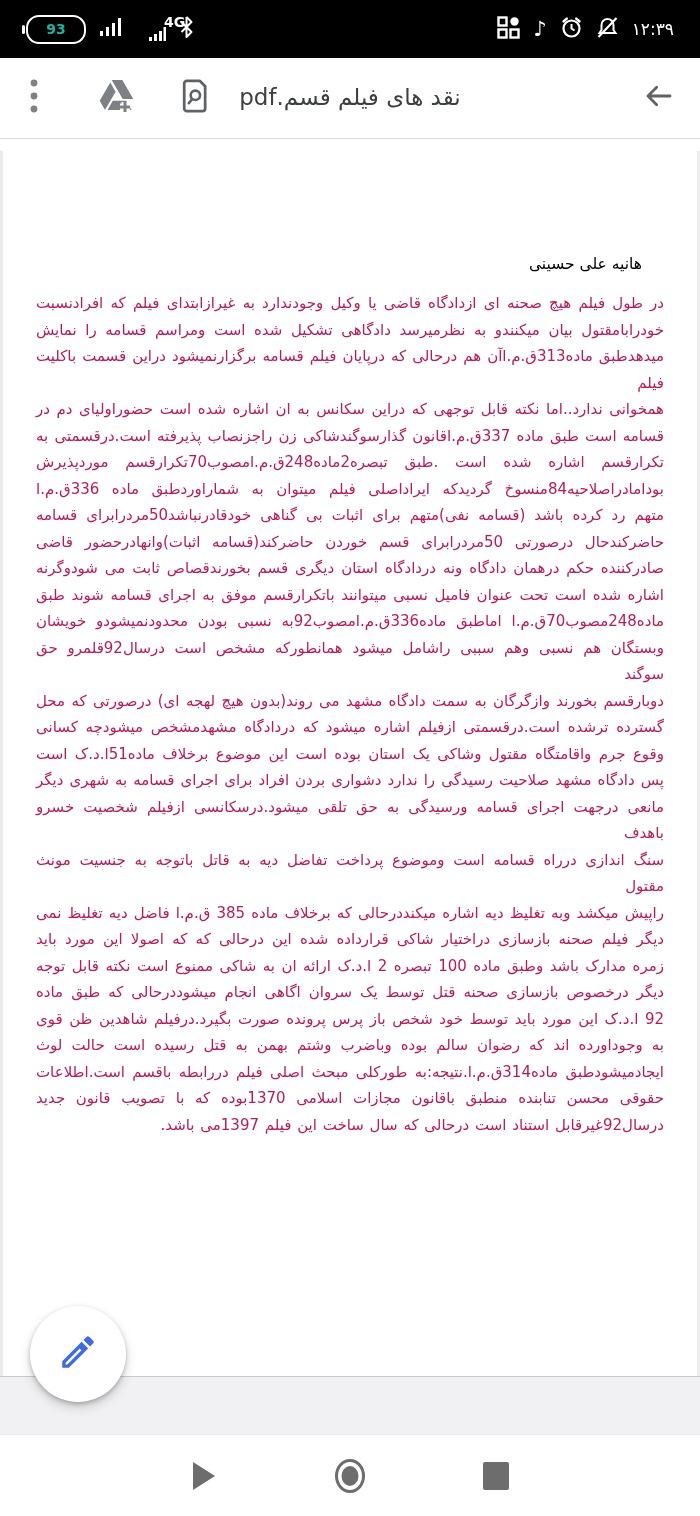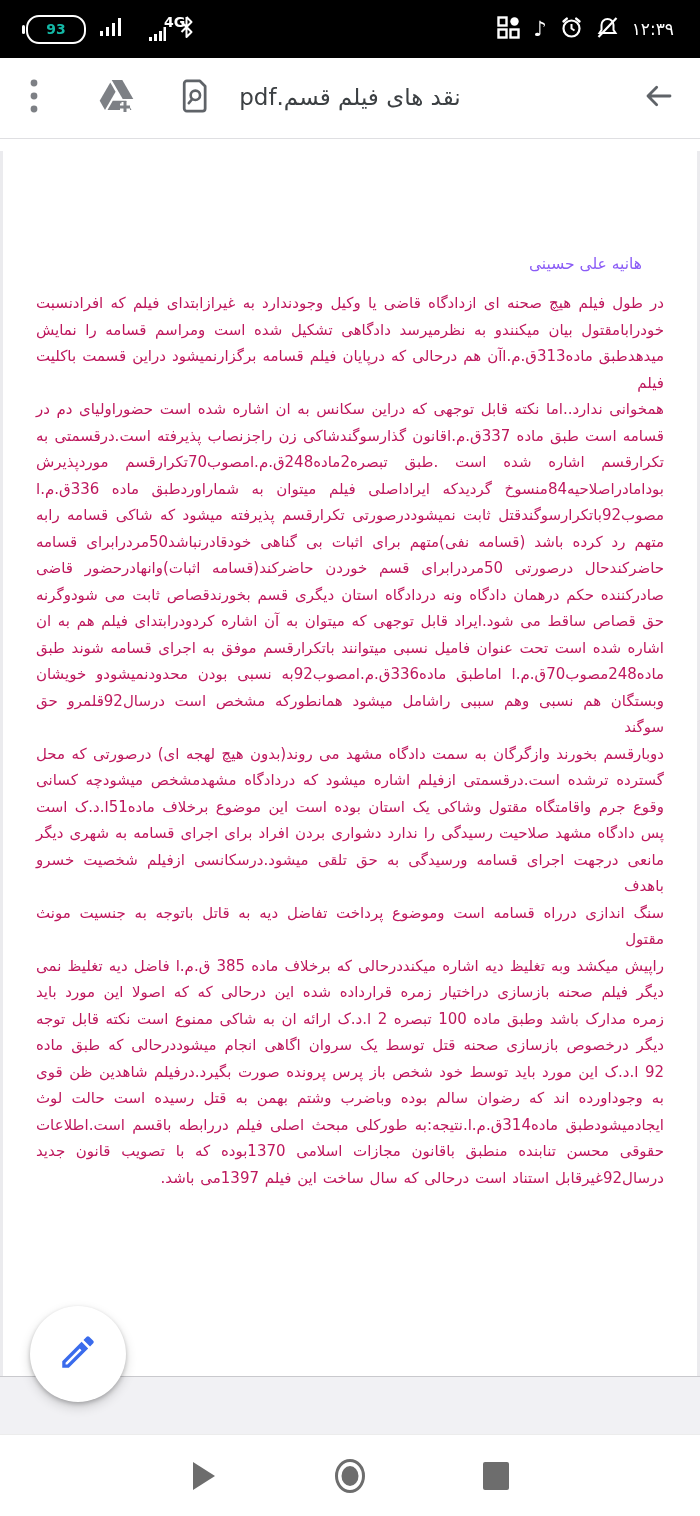--- a/index.html
+++ b/index.html
@@ -43,21 +43,21 @@
     white-space:nowrap;overflow:hidden;
   }
   
   .page{
     position:absolute;top:151px;left:0;width:700px;height:1225px;background:#fff;
     border-left:3px solid #ebebee;border-right:3px solid #ebebee;box-sizing:border-box;
   }
   .page-content{padding:104px 33px 0 33px;direction:rtl;}
   .author{
     text-align:right;padding-left:0;padding-right:22px;margin:0 0 17px 0;
-    font-size:15.5px;color:#8b5cf6;
+    font-size:15.5px;color:#000000;
   }
   .doc-line{
     text-align:justify;text-align-last:justify;
     font-size:15px;line-height:26.5px;color:#be185d;
     word-spacing:1px;
   }
   .doc-line.last{text-align-last:right;}
   
   .fab{
     position:absolute;left:30px;top:1306px;width:96px;height:96px;border-radius:50%;
@@ -164,36 +164,34 @@
   <div class="page-content">
     <p class="author">هانیه علی حسینی</p>
     <div>
         <div class="doc-line">در طول فیلم هیچ صحنه ای ازدادگاه قاضی یا وکیل وجودندارد به غیرازابتدای فیلم که افرادنسبت</div>
         <div class="doc-line">خودرابامقتول بیان میکنندو به نظرمیرسد دادگاهی تشکیل شده است ومراسم قسامه را نمایش</div>
         <div class="doc-line">میدهدطبق ماده313ق.م.اآن هم درحالی که درپایان فیلم قسامه برگزارنمیشود دراین قسمت باکلیت فیلم</div>
         <div class="doc-line">همخوانی ندارد..اما نکته قابل توجهی که دراین سکانس به ان اشاره شده است حضوراولیای دم در</div>
         <div class="doc-line">قسامه است طبق ماده 337ق.م.اقانون گذارسوگندشاکی زن راجزنصاب پذیرفته است.درقسمتی به</div>
         <div class="doc-line">تکرارقسم اشاره شده است .طبق تبصره2ماده248ق.م.امصوب70تکرارقسم موردپذیرش</div>
         <div class="doc-line">بودامادراصلاحیه84منسوخ گردیدکه ایراداصلی فیلم میتوان به شماراوردطبق ماده 336ق.م.ا</div>
-        <div class="doc-line">مصوب92باتکرارسوگندقتل ثابت نمیشوددرصورتی تکرارقسم پذیرفته میشود که شاکی قسامه رابه</div>
         <div class="doc-line">متهم رد کرده باشد (قسامه نفی)متهم  برای اثبات بی گناهی خودقادرنباشد50مردرابرای قسامه</div>
         <div class="doc-line">حاضرکندحال درصورتی 50مردرابرای قسم خوردن حاضرکند(قسامه اثبات)وانهادرحضور قاضی</div>
         <div class="doc-line">صادرکننده حکم درهمان دادگاه ونه دردادگاه استان دیگری قسم بخورندقصاص ثابت می شودوگرنه</div>
-        <div class="doc-line">حق قصاص ساقط می شود.ایراد قابل توجهی که میتوان به آن اشاره کردودرابتدای فیلم  هم به ان</div>
         <div class="doc-line">اشاره شده است تحت عنوان فامیل نسبی میتوانند باتکرارقسم موفق به اجرای قسامه شوند طبق</div>
         <div class="doc-line">ماده248مصوب70ق.م.ا اماطبق ماده336ق.م.امصوب92به نسبی بودن محدودنمیشودو خویشان</div>
         <div class="doc-line">وبستگان  هم نسبی وهم سببی راشامل میشود همانطورکه مشخص است درسال92قلمرو حق سوگند</div>
         <div class="doc-line">دوبارقسم بخورند وازگرگان به سمت دادگاه مشهد می روند(بدون هیچ لهجه ای) درصورتی که محل</div>
         <div class="doc-line">گسترده ترشده است.درقسمتی ازفیلم اشاره میشود که دردادگاه مشهدمشخص میشودچه  کسانی</div>
         <div class="doc-line">وقوع جرم واقامتگاه مقتول وشاکی یک استان بوده است این موضوع برخلاف ماده51ا.د.ک است</div>
         <div class="doc-line">پس دادگاه مشهد صلاحیت رسیدگی را ندارد دشواری بردن افراد برای اجرای قسامه به شهری دیگر</div>
         <div class="doc-line">مانعی درجهت اجرای قسامه ورسیدگی به حق تلقی میشود.درسکانسی ازفیلم شخصیت خسرو باهدف</div>
         <div class="doc-line">سنگ اندازی درراه قسامه است وموضوع پرداخت تفاضل دیه به قاتل باتوجه به جنسیت مونث مقتول</div>
         <div class="doc-line">راپیش میکشد وبه تغلیظ دیه اشاره میکنددرحالی که برخلاف ماده 385 ق.م.ا فاضل دیه تغلیظ نمی</div>
-        <div class="doc-line">دیگر فیلم صحنه بازسازی دراختیار زمره قرارداده شده این درحالی که که اصولا این مورد باید</div>
+        <div class="doc-line">دیگر فیلم صحنه بازسازی دراختیار شاکی قرارداده شده این درحالی که که اصولا این مورد باید</div>
         <div class="doc-line">زمره مدارک باشد وطبق ماده 100 تبصره 2 ا.د.ک ارائه ان به شاکی ممنوع است نکته قابل توجه</div>
         <div class="doc-line">دیگر درخصوص بازسازی صحنه قتل توسط یک سروان اگاهی انجام میشوددرحالی که طبق ماده</div>
         <div class="doc-line">92 ا.د.ک این مورد باید توسط خود شخص باز پرس پرونده صورت بگیرد.درفیلم شاهدین ظن قوی</div>
         <div class="doc-line">به وجوداورده اند که رضوان سالم بوده وباضرب وشتم بهمن به قتل رسیده است حالت لوث</div>
         <div class="doc-line">ایجادمیشودطبق ماده314ق.م.ا.نتیجه:به طورکلی مبحث اصلی فیلم دررابطه باقسم است.اطلاعات</div>
         <div class="doc-line">حقوقی محسن تنابنده منطبق باقانون مجازات اسلامی 1370بوده که با تصویب قانون جدید</div>
         <div class="doc-line last">درسال92غیرقابل استناد است درحالی که سال ساخت این فیلم 1397می باشد.</div>
       </div>
   </div>
 </div>

